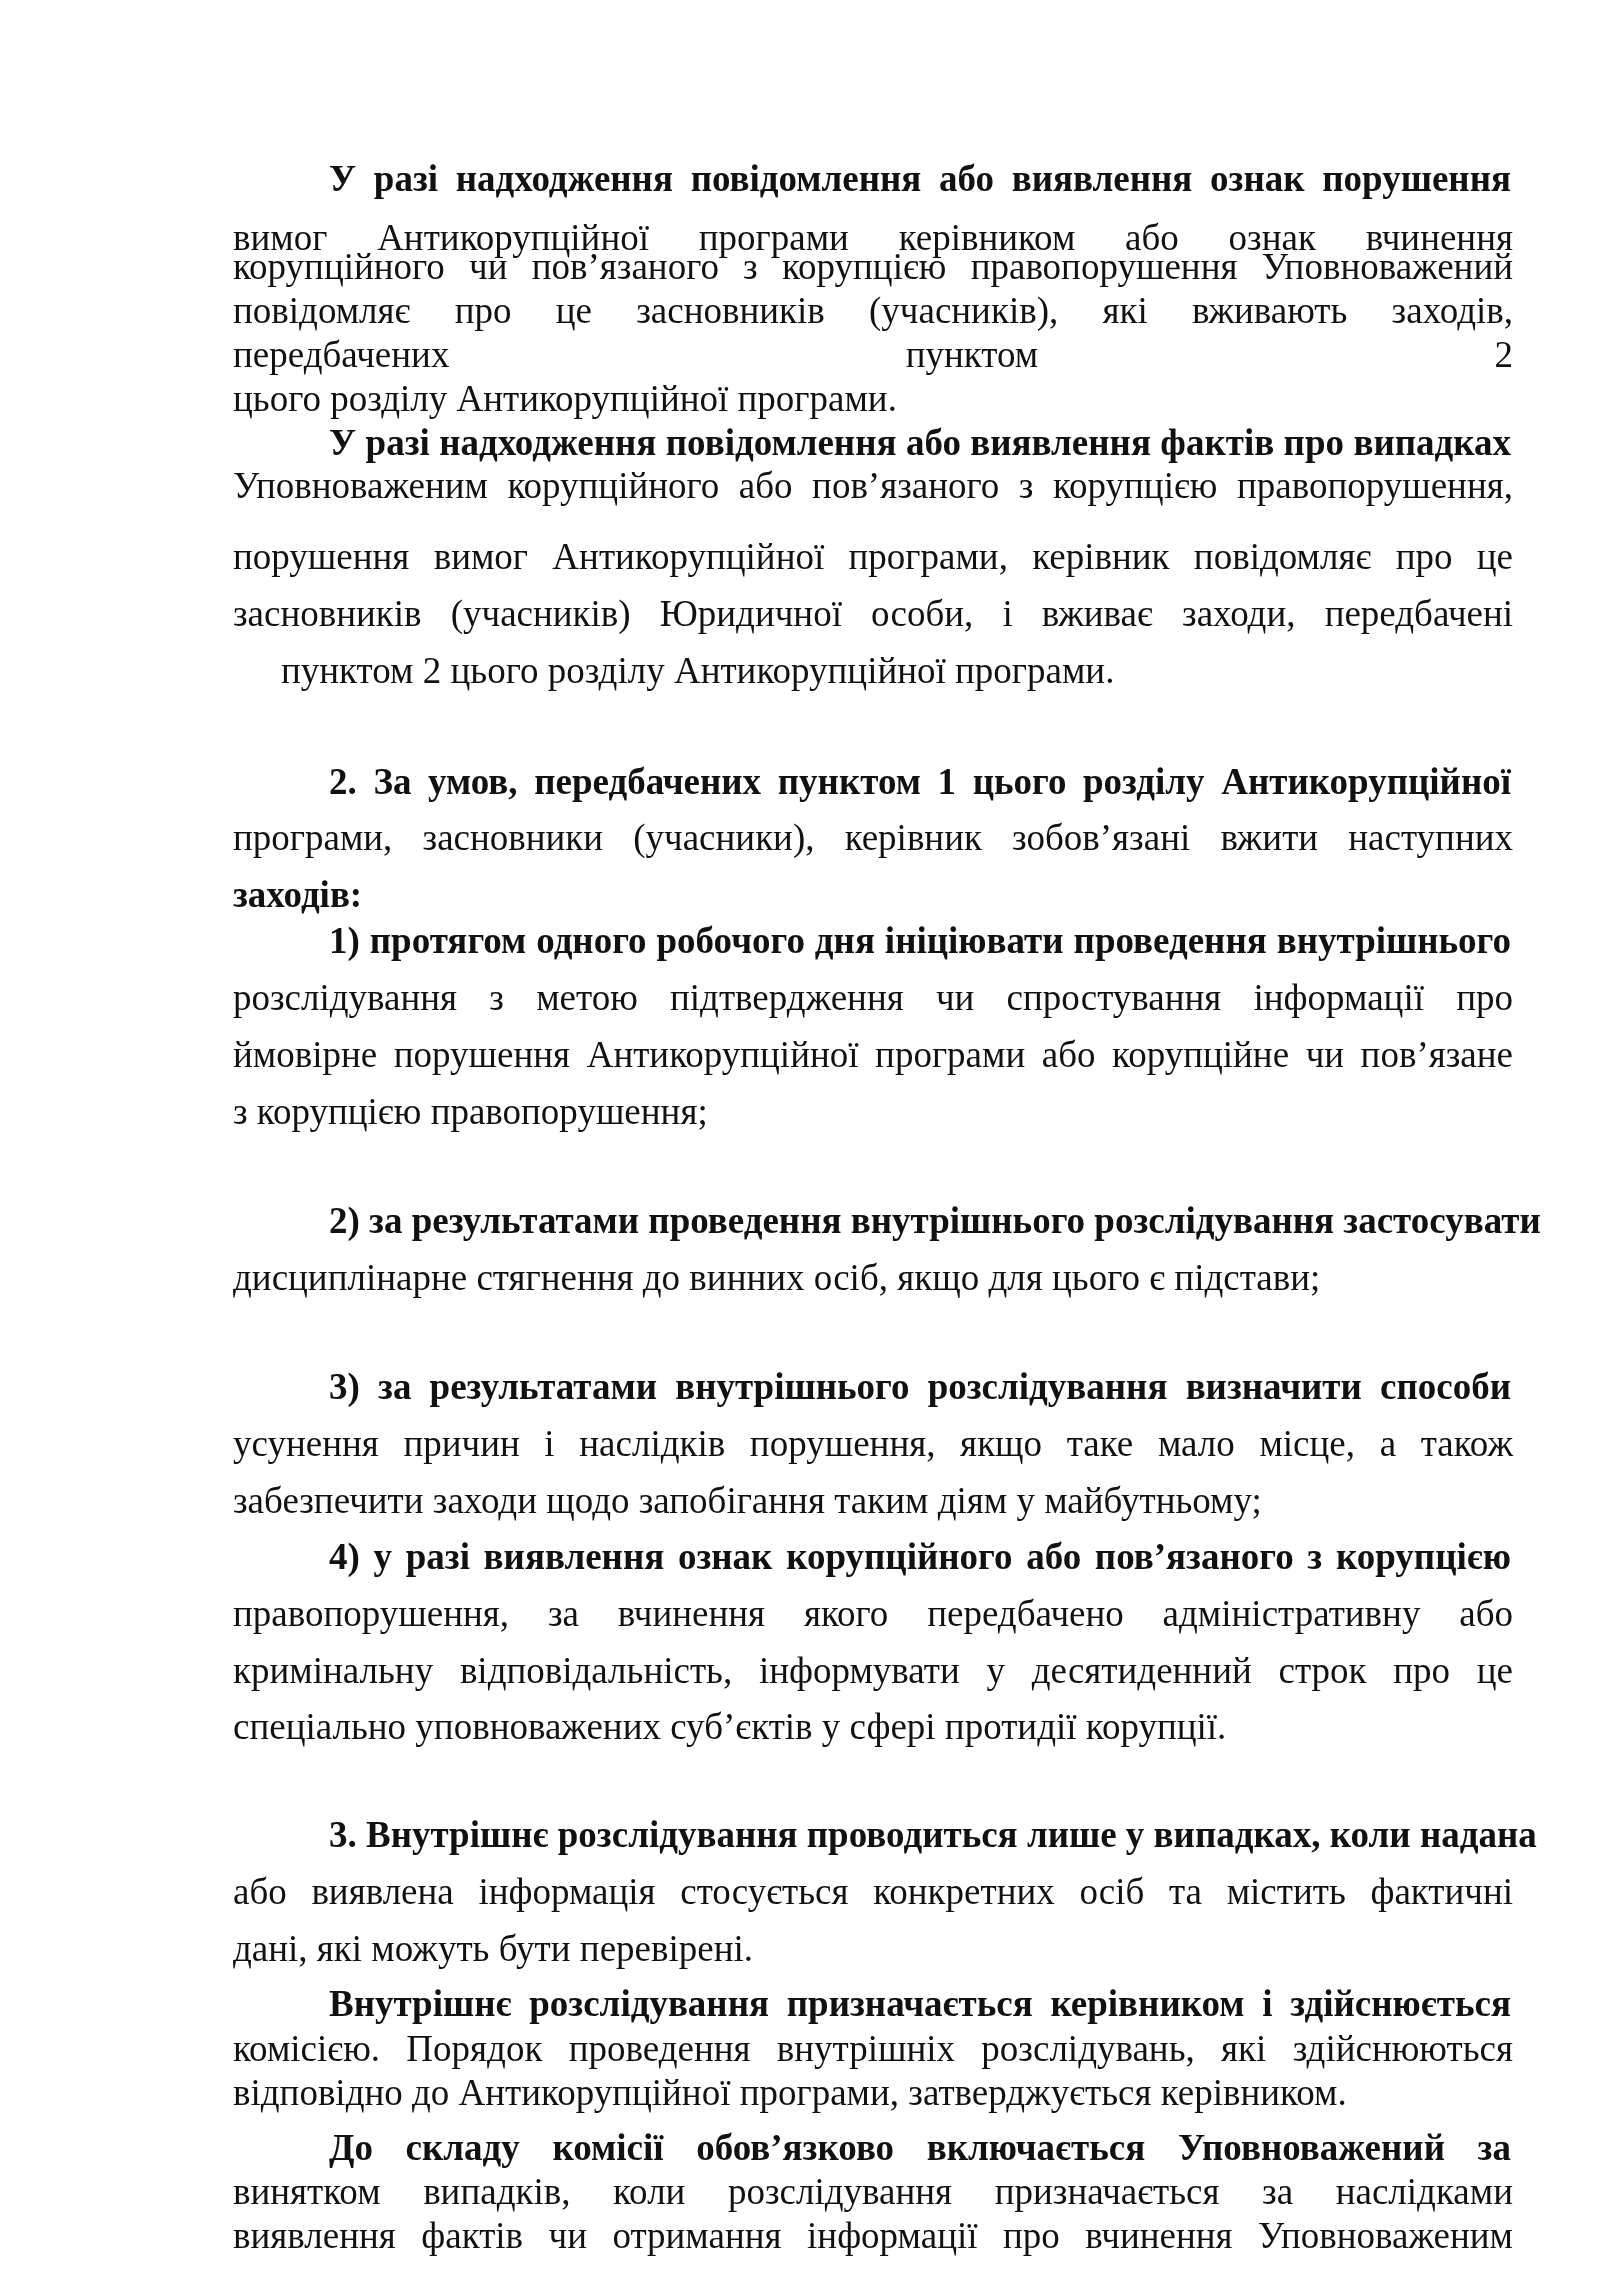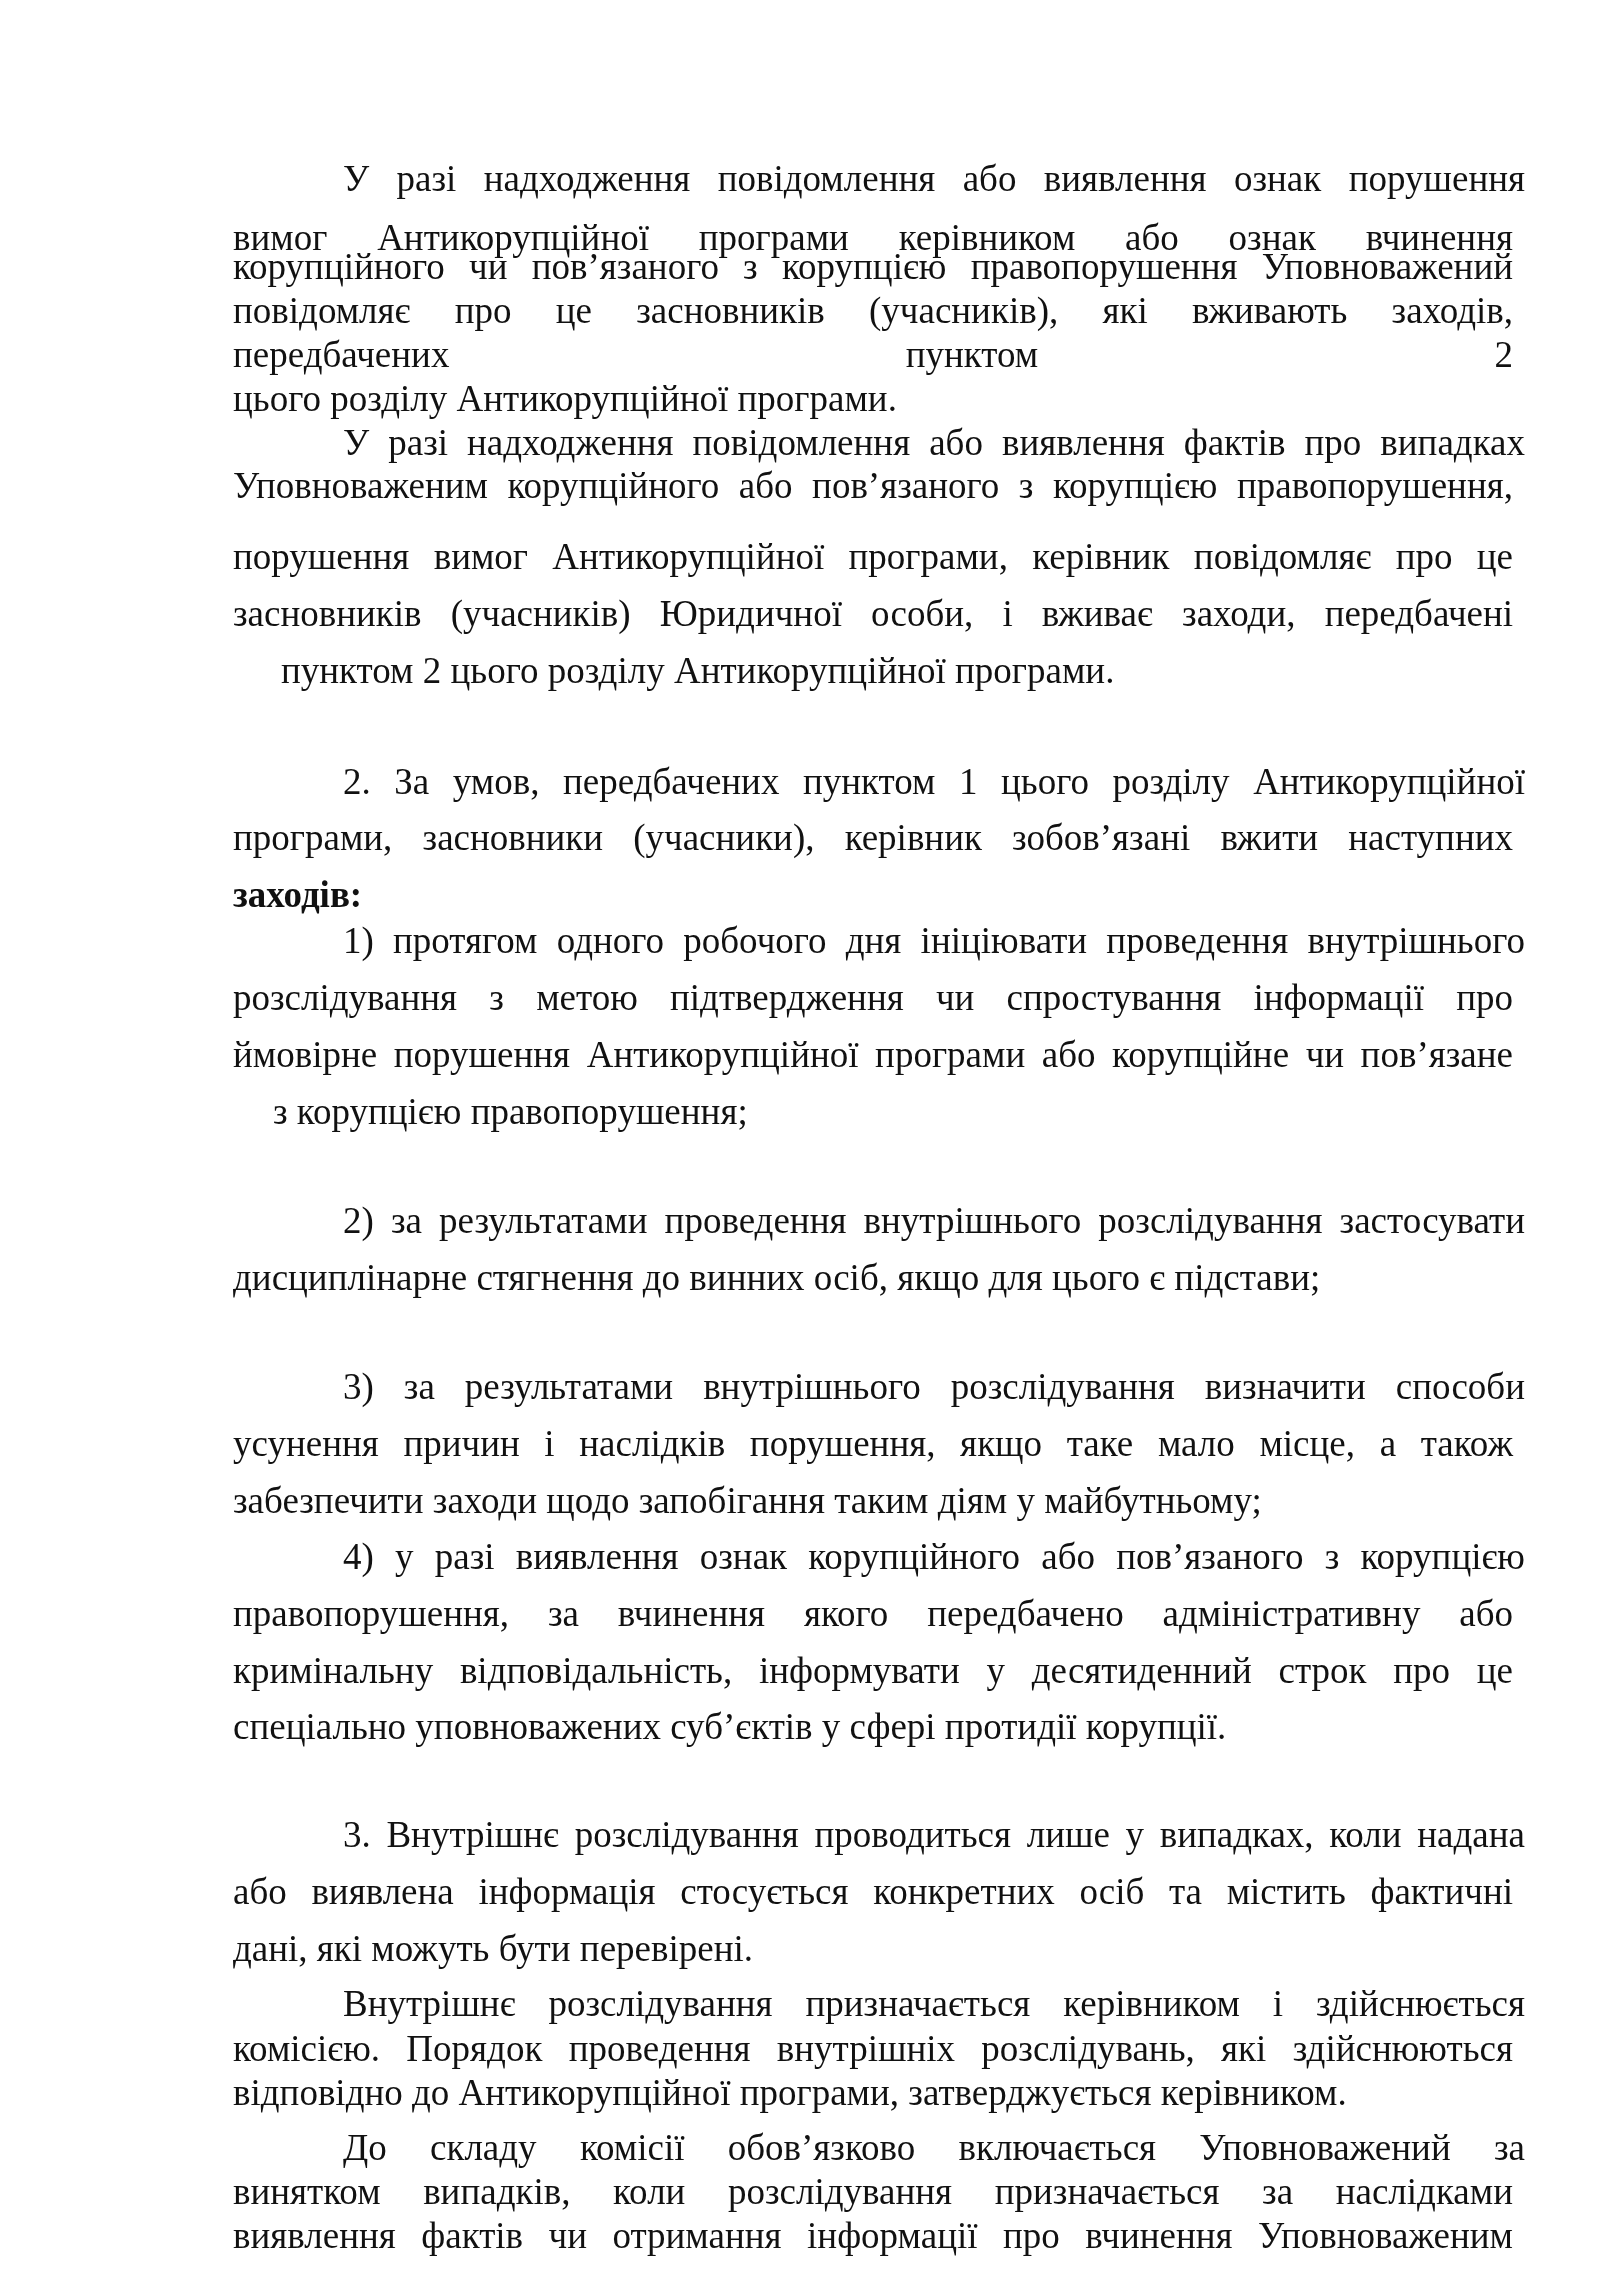--- a/index.html
+++ b/index.html
@@ -7,21 +7,21 @@
   .page {
     position: absolute; left: 0; top: 0; width: 1621px; height: 2293px; background: #fff;
     font-family: "Liberation Serif", "DejaVu Serif", serif; color: #111;
   }
   .line {
     position: absolute; left: 233px; width: 1280px; font-size: 37px; line-height: 43px;
     white-space: nowrap; text-align: justify; text-align-last: justify;
     transform-origin: left top;
   }
   .line.last { text-align-last: left; }
-  .line.indent { left: 343px; width: 1182px; }
+  .line.indent { left: 329px; width: 1182px; font-weight: bold; }
 </style>
 </head>
 <body>
 
 <div class="page">
 
   <div>
     <div class="line indent" style="top: 157px; white-space: nowrap; overflow: visible;">У разі надходження повідомлення або виявлення ознак порушення</div>
     <div class="line" style="top: 216px; white-space: nowrap; overflow: visible;">вимог Антикорупційної програми керівником або ознак вчинення</div>
     <div class="line" style="top: 245px; white-space: nowrap; overflow: visible;">корупційного чи пов’язаного з корупцією правопорушення Уповноважений</div>
@@ -41,21 +41,21 @@
   <div>
     <div class="line indent" style="top: 760px; white-space: nowrap; overflow: visible;">2. За умов, передбачених пунктом 1 цього розділу Антикорупційної</div>
     <div class="line" style="top: 816px; white-space: nowrap; overflow: visible;">програми, засновники (учасники), керівник зобов’язані вжити наступних</div>
     <div class="line last" style="top: 873px; white-space: nowrap; overflow: visible; font-weight: bold;">заходів:</div>
   </div>
 
 <div>
       <div class="line indent" style="top: 919px; white-space: nowrap; overflow: visible;">1) протягом одного робочого  дня  ініціювати проведення внутрішнього</div>
       <div class="line" style="top: 976px; white-space: nowrap; overflow: visible;">розслідування з метою підтвердження чи спростування інформації про</div>
       <div class="line" style="top: 1033px; white-space: nowrap; overflow: visible;">ймовірне порушення Антикорупційної програми або корупційне чи пов’язане</div>
-      <div class="line last" style="top: 1090px; white-space: nowrap; overflow: visible; margin-left: 40px;">з корупцією правопорушення;</div>
+      <div class="line last" style="top: 1090px; white-space: nowrap; overflow: visible;">з корупцією правопорушення;</div>
     </div>
     <div>
       <div class="line indent" style="top: 1199px; white-space: nowrap; overflow: visible;">2) за результатами проведення внутрішнього розслідування застосувати</div>
       <div class="line last" style="top: 1256px; white-space: nowrap; overflow: visible;">дисциплінарне стягнення до винних осіб, якщо для цього є підстави;</div>
     </div>
     <div>
       <div class="line indent" style="top: 1365px; white-space: nowrap; overflow: visible;">3) за результатами внутрішнього розслідування визначити способи</div>
       <div class="line" style="top: 1422px; white-space: nowrap; overflow: visible;">усунення причин і наслідків порушення, якщо таке мало місце, а також</div>
       <div class="line last" style="top: 1479px; white-space: nowrap; overflow: visible;">забезпечити заходи щодо запобігання таким діям у майбутньому;</div>
     </div>

